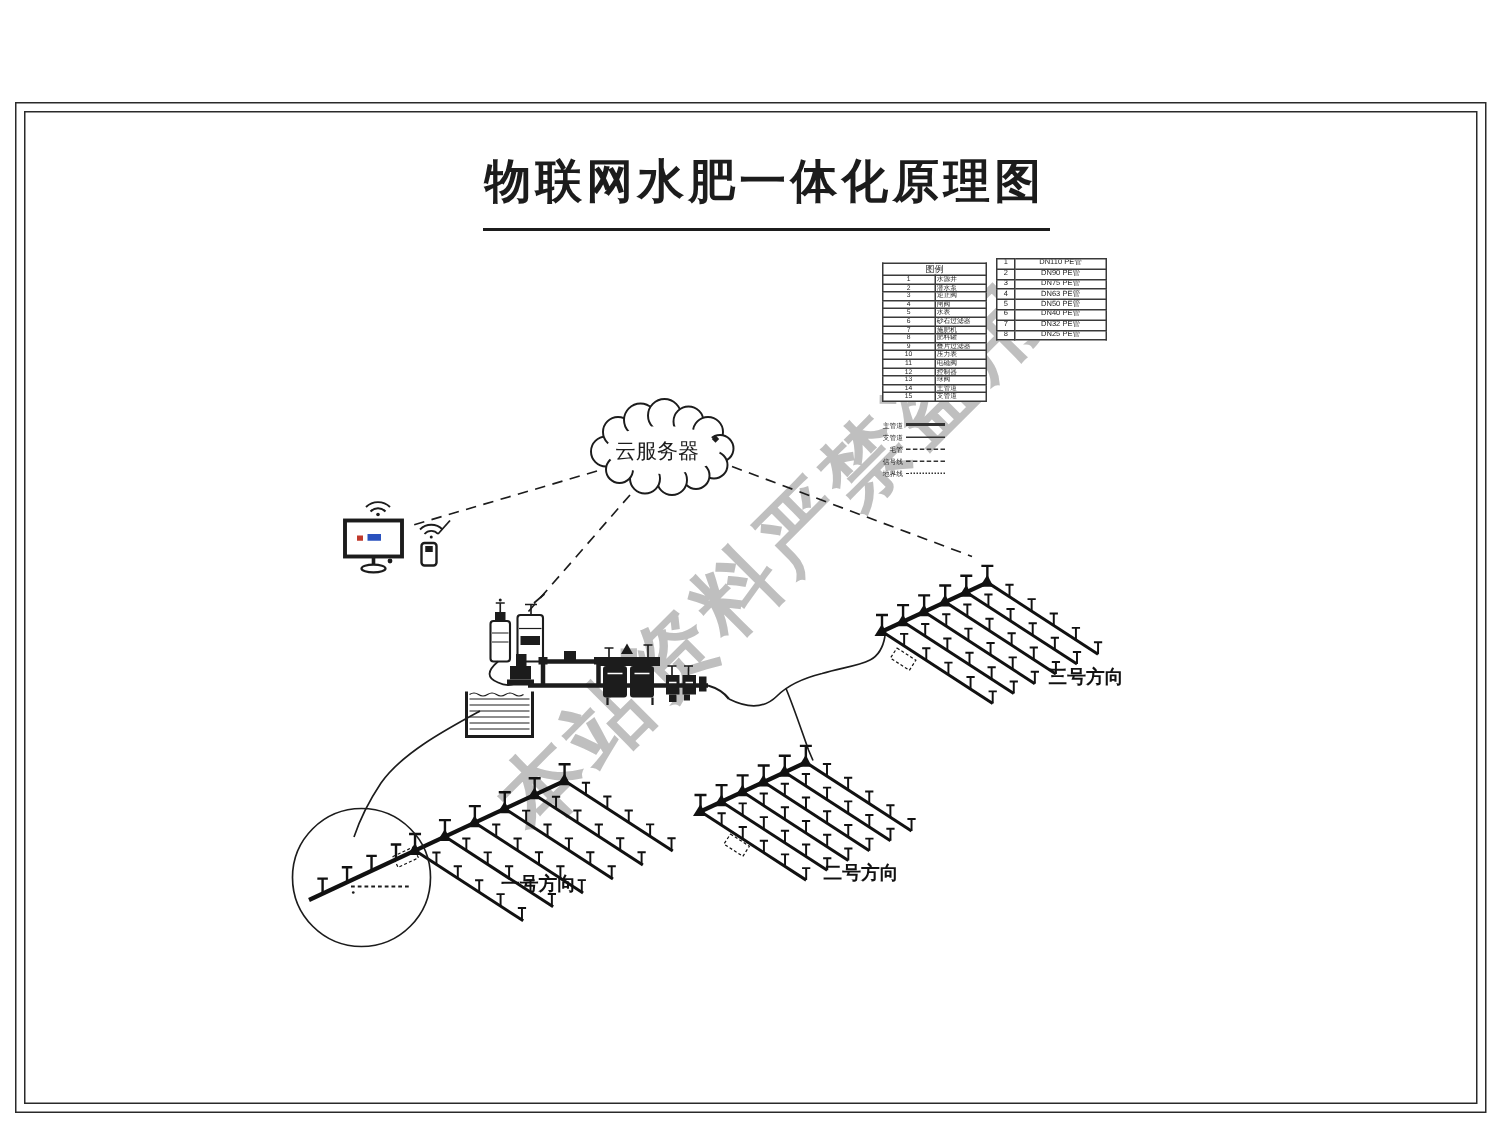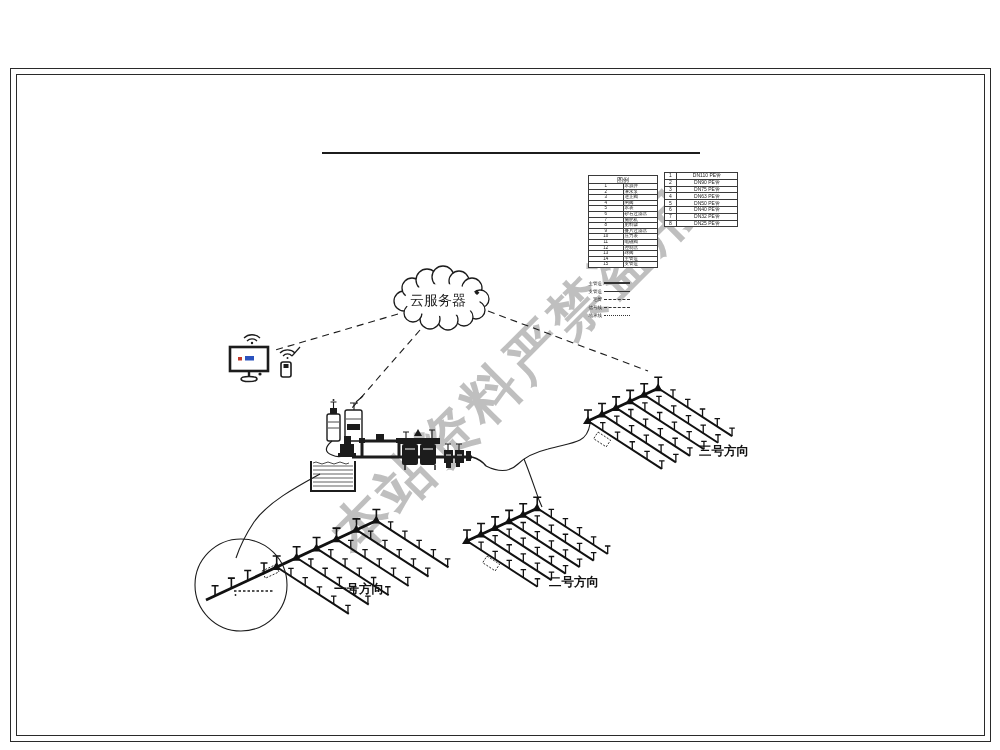--- a/index.html
+++ b/index.html
@@ -36,20 +36,21 @@
 </head>
 <body>
 
 <div class="stage">
 
   <div class="watermark" style="color: rgb(176, 176, 176);">本站资料严禁盗用</div>
 
   <div class="frame-outer"></div>
   <div class="frame-inner"></div>
 
+  <div class="page-title">物联网水肥一体化原理图</div>
   <div class="title-underline"></div>
 
   <table class="mini legend-table">
     <thead>
         <tr>
           <th colspan="2">图例</th>
         </tr>
       </thead>
     <tbody id="legend-body">
         <tr>

